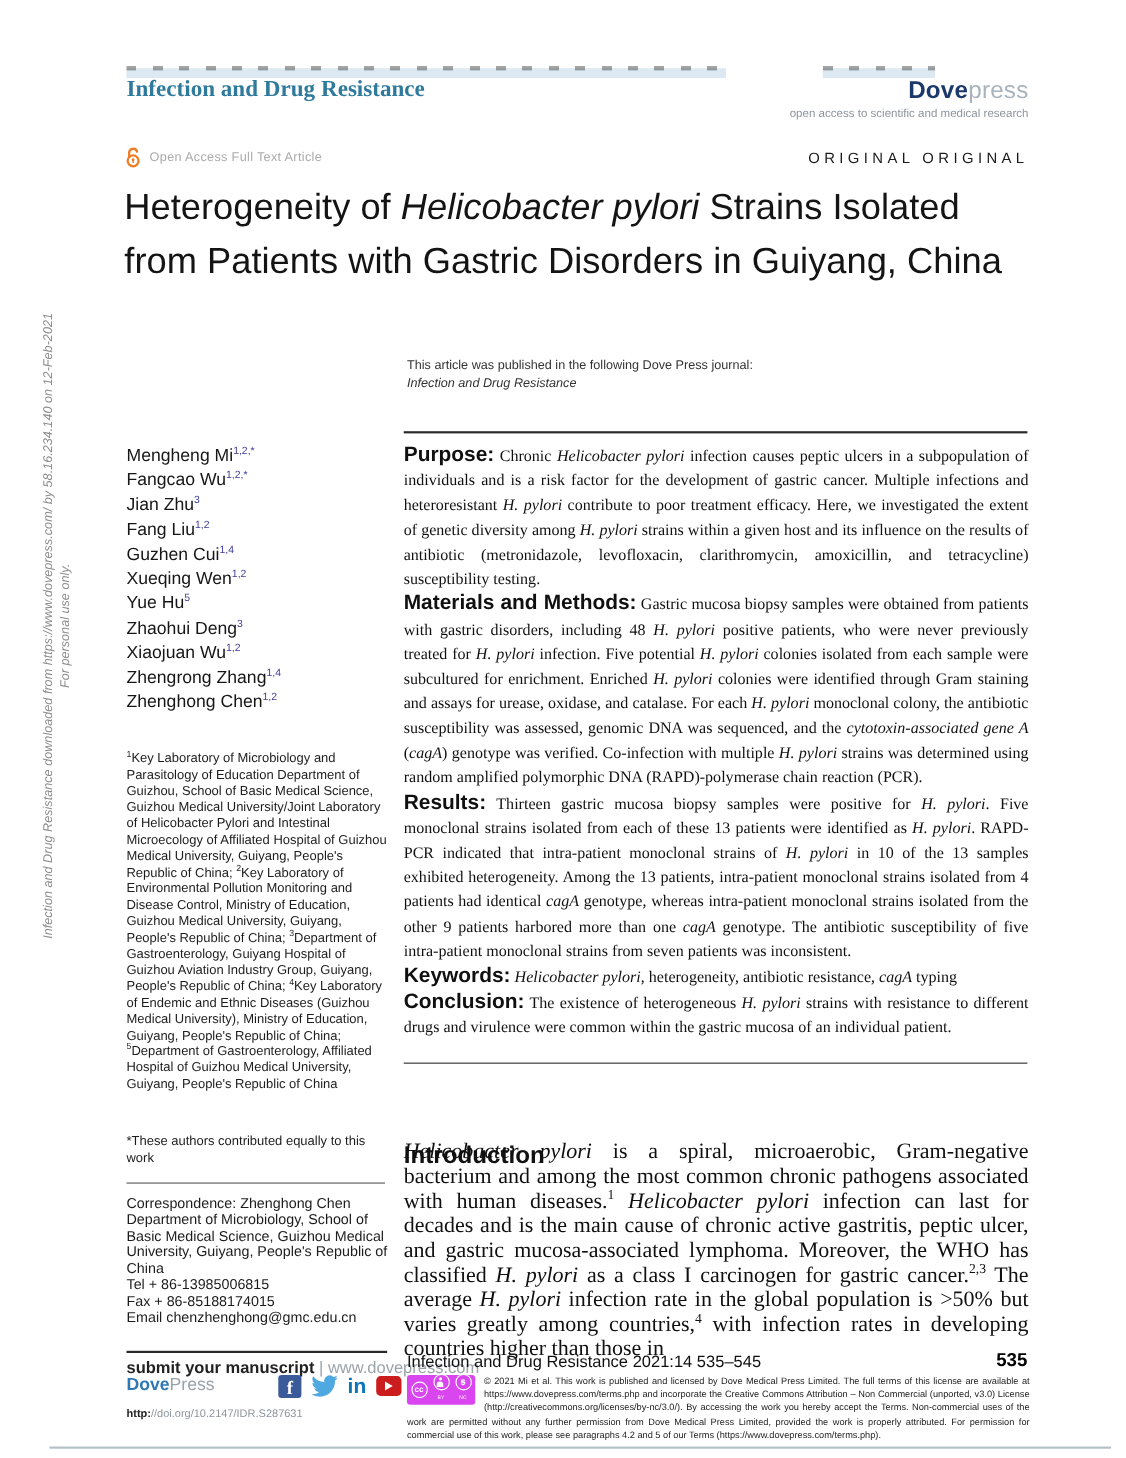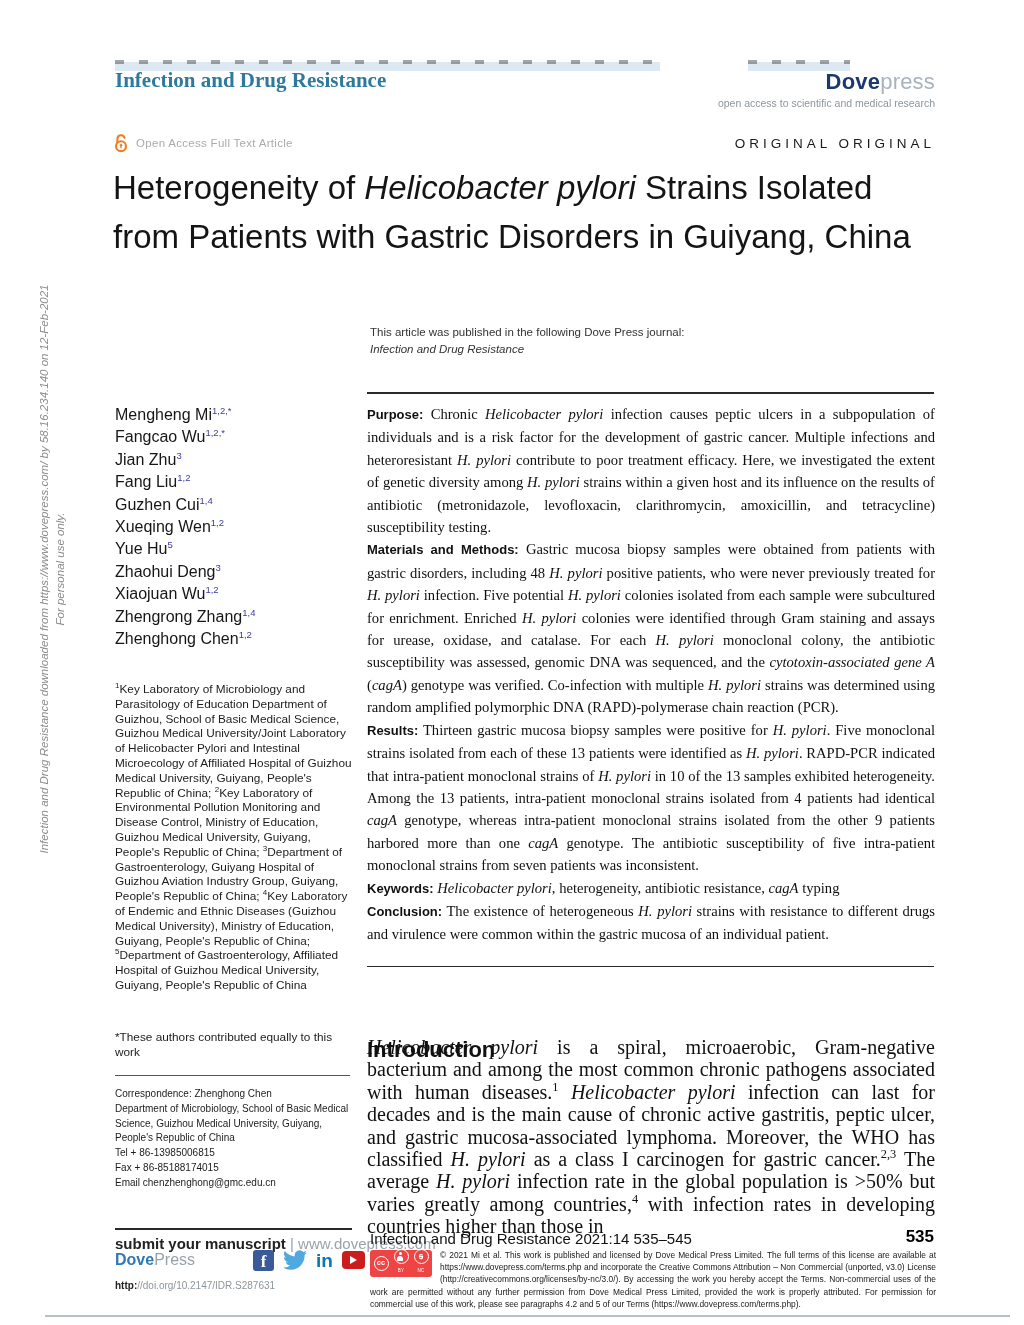--- a/index.html
+++ b/index.html
@@ -48,27 +48,27 @@
   .authors sup{color:#3d3d99;font-size:9.5px;line-height:0;}
 
   .affiliations{position:absolute;left:115px;top:682px;width:240px;
                 font-size:11.8px;line-height:14.8px;color:#1c1c1c;}
   .affiliations sup{font-size:8px;line-height:0;}
 
   .equal-note{position:absolute;left:115px;top:1030px;width:238px;
               font-size:11.8px;line-height:14.8px;color:#1c1c1c;}
 
   .correspondence{position:absolute;left:115px;top:1087px;width:245px;
-                  font-size:10px;line-height:14.8px;color:#1c1c1c;}
+                  font-size:13px;line-height:14.8px;color:#1c1c1c;}
 
   .abstract{position:absolute;left:367px;top:403px;width:568px;
             font-family:"Liberation Serif",serif;font-size:14.6px;line-height:22.4px;
             color:#101010;text-align:justify;}
   .abstract p{margin:0;}
-  .ab-label{font-family:"Liberation Sans",sans-serif;font-weight:bold;font-size:13px;}
+  .ab-label{font-family:"Liberation Sans",sans-serif;font-weight:bold;font-size:19px;}
   sup{font-size:62%;line-height:0;}
 
   .intro-heading{position:absolute;left:367px;top:1037px;font-size:22px;font-weight:bold;color:#111;text-align:center;}
   .intro-para{position:absolute;left:367px;top:1036px;width:568px;
               font-family:"Liberation Serif",serif;font-size:20px;line-height:22.4px;
               color:#101010;text-align:justify;}
 
   
   .f-submit{position:absolute;left:115px;top:1235px;font-size:15px;}
   .f-submit .lbl{font-weight:bold;color:#222;}
@@ -87,21 +87,21 @@
               border-top:4.5px solid transparent;border-bottom:4.5px solid transparent;}
   .f-doi{position:absolute;left:115px;top:1280px;font-size:10px;}
   .f-doi .scheme{font-weight:bold;color:#222;}
   .f-doi .rest{color:#8d959c;}
 
   .f-citation{position:absolute;left:370px;top:1230px;font-size:15px;color:#101010;}
   .f-pagenum{position:absolute;right:90px;top:1227px;font-size:17px;font-weight:bold;color:#000;}
 
   .f-license{position:absolute;left:370px;top:1249px;width:566px;
              font-size:8.4px;line-height:12.2px;color:#1a1a1a;text-align:justify;}
-  .cc-badge{float:left;width:62px;height:27px;background:#ef4444;border-radius:3px;
+  .cc-badge{float:left;width:62px;height:27px;background:#d946ef;border-radius:3px;
             margin:1px 8px 2px 0;display:flex;align-items:center;justify-content:center;gap:5px;}
   .cc-circ{border:1.4px solid #fff;border-radius:50%;width:13px;height:13px;
            display:flex;align-items:center;justify-content:center;
            color:#fff;font-size:7.5px;font-weight:bold;}
   .cc-sub{display:flex;flex-direction:column;align-items:center;}
   .cc-sub .tag{color:#fff;font-size:4.5px;margin-top:1px;letter-spacing:.3px;}
   .cc-person{position:relative;width:13px;height:13px;border:1.4px solid #fff;border-radius:50%;}
   .cc-person::before{content:"";position:absolute;left:4.2px;top:1.8px;width:3.2px;height:3.2px;
                      border-radius:50%;background:#fff;}
   .cc-person::after{content:"";position:absolute;left:2.6px;top:5.8px;width:6.4px;height:4.6px;

